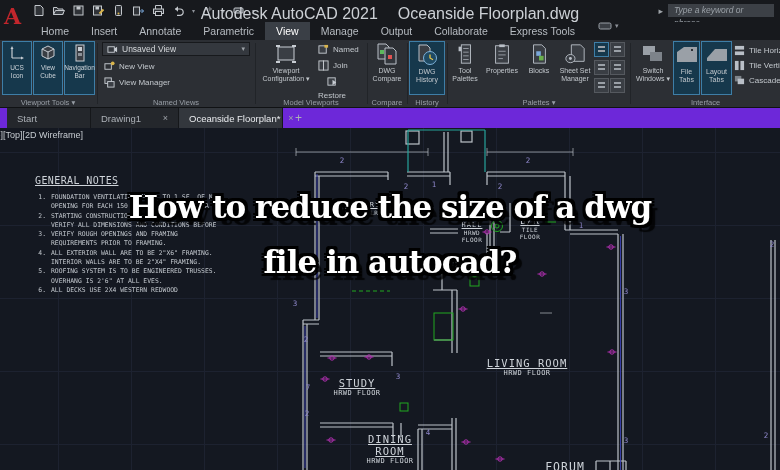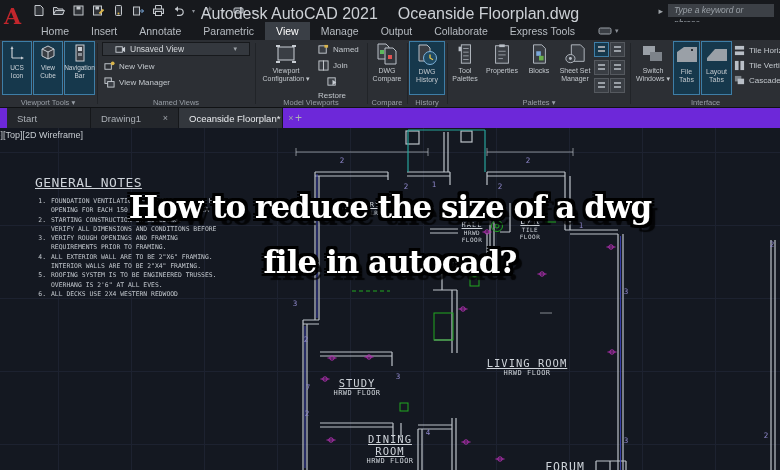--- a/index.html
+++ b/index.html
@@ -16,21 +16,21 @@
   .qdot{color:#8d9299;font-size:6px;}
   .title{position:absolute;left:0;top:5px;width:100%;text-align:center;font-size:16px;color:#ccd0d5;}
   .title .doc{margin-left:20px;}
   .searchwrap{position:absolute;right:6px;top:4px;display:flex;align-items:center;gap:5px;}
   .search-arrow{color:#9ea3a9;font-size:9px;}
   .searchbox{width:106px;height:13px;background:#3c4046;color:#9aa0a7;font-style:italic;
              font-size:8.5px;line-height:13px;padding:0 6px;}
 
   
   .rtabs{position:absolute;left:0;top:22px;right:0;height:18px;background:#17191d;
-         display:flex;align-items:center;padding-left:30px;}
+         display:flex;align-items:flex-start;padding-left:30px;}
   .rtab{padding:0 11px;font-size:10.5px;color:#b7bcc2;line-height:18px;white-space:nowrap;}
   .rtab.active{background:#3a3f46;color:#ffffff;}
   .rtab-tool{display:flex;align-items:center;gap:3px;margin-left:12px;}
   .rtab-tool .caret{color:#8d9299;font-size:7px;}
 
   
   .ribbon{position:absolute;left:0;top:40px;right:0;height:68px;background:#2c2f34;
           border-bottom:1px solid #101214;}
   .panel{position:absolute;top:0;height:68px;}
   .plabel{position:absolute;bottom:1px;left:0;width:100%;text-align:center;font-size:7.5px;
@@ -39,21 +39,21 @@
   .vbtn{position:absolute;top:1px;height:54px;border:1px solid #3e7ea7;background:#16384c;
         display:flex;flex-direction:column;align-items:center;justify-content:flex-start;padding-top:2px;}
   .vbtn .vlbl{font-size:6.5px;line-height:7.5px;color:#cdd3d9;text-align:center;margin-top:2px;}
   .bigbtn{position:absolute;top:1px;height:54px;display:flex;flex-direction:column;align-items:center;
           padding-top:2px;}
   .bigbtn.selected{border:1px solid #3e7ea7;background:#16384c;}
   .blabel{font-size:7px;line-height:8px;color:#c3c8cd;text-align:center;margin-top:2px;white-space:nowrap;}
   .rowitem{position:absolute;display:flex;align-items:center;gap:4px;font-size:8px;color:#c3c8cd;
            white-space:nowrap;}
   .dropdown{position:absolute;display:flex;align-items:center;gap:4px;background:#34383e;
-            border:1px solid #17191c;font-size:8.5px;color:#d4d7da;padding:0 12px;height:14px;}
+            border:1px solid #17191c;font-size:8.5px;color:#d4d7da;padding:0 4px;height:14px;}
   .dropdown .caret{margin-left:auto;color:#9ea3a9;font-size:7px;}
   .gridicons{position:absolute;display:grid;grid-template-columns:15px 15px;grid-auto-rows:17px;gap:1px;}
   .gicon{width:15px;height:15px;background:#3a3e44;border:1px solid #55595f;position:relative;}
   .gicon.sel{border:1px solid #3e7ea7;background:#16384c;}
   .gicon i{position:absolute;left:3px;top:3px;right:3px;height:2px;background:#9aa0a7;}
   .gicon i+i{top:7px;}
 
   
   .ftabs{position:absolute;left:0;top:108px;right:0;height:20px;background:#6d28d9;
          display:flex;align-items:stretch;padding-left:7px;}
@@ -64,21 +64,21 @@
   .plus{margin-left:12px;color:#abb0b6;font-size:12px;line-height:20px;}
 
   
   .canvas{position:absolute;left:0;top:128px;width:780px;height:342px;background:#141821;
       background-image:linear-gradient(#1d2230 1px,transparent 1px),
                        linear-gradient(90deg,#1d2230 1px,transparent 1px);
       background-size:73px 73px;background-position:-15px 24px;}
   .vplabel{position:absolute;left:-5px;top:2px;font-size:9px;color:#c6cbd1;white-space:nowrap;}
   .plan{position:absolute;left:0;top:0;}
   .notes{position:absolute;left:35px;top:47px;width:262px;font-family:"DejaVu Sans Mono",monospace;}
-  .ntitle{font-size:13px;color:#ced3d9;letter-spacing:.4px;text-decoration:underline;margin-bottom:7px;}
+  .ntitle{font-size:10px;color:#ced3d9;letter-spacing:.4px;text-decoration:underline;margin-bottom:7px;}
   .note{display:flex;gap:5px;font-size:6.4px;line-height:9.3px;color:#c2c7cd;}
   .note .num{width:11px;text-align:right;flex:none;}
   .room{position:absolute;text-align:center;color:#ced3d9;font-family:"DejaVu Sans Mono",monospace;
         transform:translateX(-50%);white-space:nowrap;}
   .room .n{display:block;text-decoration:underline;letter-spacing:1px;}
   .room .s{display:block;letter-spacing:.5px;}
   .mark{position:absolute;font-size:7.5px;color:#8d86c9;font-family:"DejaVu Sans Mono",monospace;
         transform:translate(-50%,-50%);}
   .overlay{position:absolute;left:0;right:0;top:52px;z-index:30;text-align:center;
       font-family:"DejaVu Serif",serif;font-weight:bold;font-size:31px;line-height:55px;

